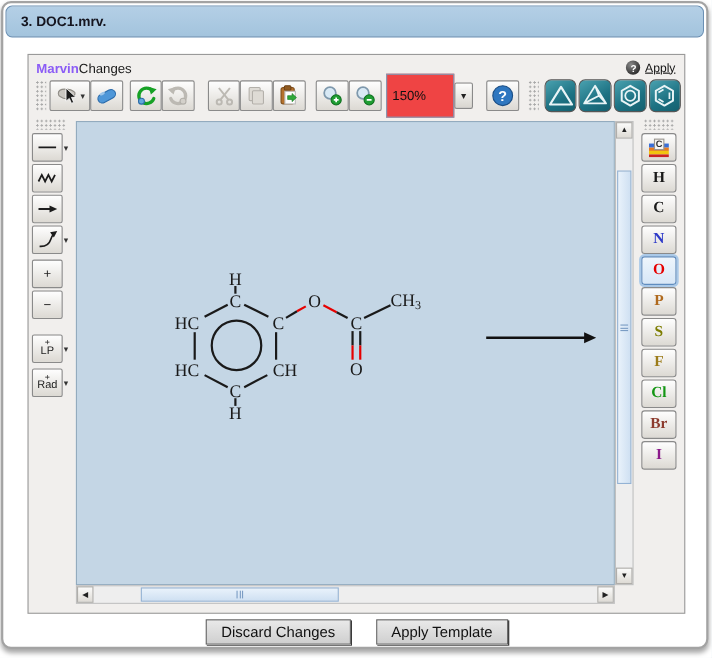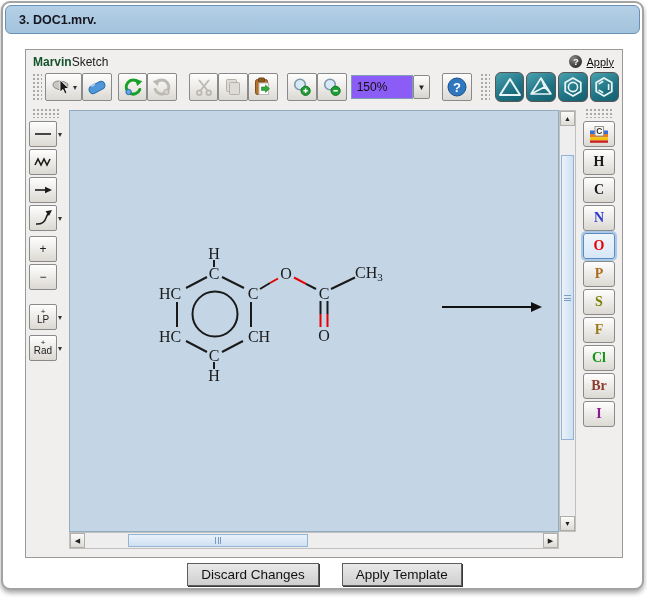--- a/index.html
+++ b/index.html
@@ -10,40 +10,40 @@
            box-shadow:0 3px 5px rgba(0,0,0,.35); }
   
   .titlebar { position:absolute; left:2px; top:2px; width:635px; height:29px;
               background:linear-gradient(#b4cfe6,#a3c4dd); border:1px solid #6a90b4;
               border-radius:6px; display:flex; align-items:center; padding-left:13px;
               font-size:12.5px; font-weight:bold; color:#15151f; }
   
   .applet { position:absolute; left:22px; top:46px; width:598px; height:509px;
             background:#f1efed; border:1px solid #9a9a9a; }
   .applet-header { height:20px; display:flex; align-items:center; padding:3px 8px 0 7px; font-size:12px; }
-  .brand-red { color:#14532d; font-weight:bold; }
+  .brand-red { color:#8b5cf6; font-weight:bold; }
   .brand-black { color:#1a1a1a; }
   .header-right { margin-left:auto; display:flex; align-items:center; gap:4px; }
   .help-link { font-size:11px; color:#111; text-decoration:underline; cursor:pointer; }
   .help-badge { width:13px; height:13px; border-radius:50%;
                 background:radial-gradient(circle at 35% 30%, #8a8a8a, #333 70%);
                 color:#fff; font-size:9px; font-weight:bold; display:flex; align-items:center; justify-content:center; }
   
   .toolbar-row { height:34px; display:flex; align-items:center; padding:0 3px; }
   .grip { background-image:radial-gradient(#a8a8a8 35%, transparent 36%); background-size:4px 4px; }
   .grip-h { width:10px; height:28px; margin:0 3px; }
   .grip-v { width:28px; height:10px; margin:2px auto 2px auto; }
   .tb-btn { width:30px; height:28px; border:1px solid #8a8a8a; border-radius:2px;
             background:linear-gradient(#fefefe,#dcd9d3); display:flex; align-items:center;
             justify-content:center; cursor:pointer; padding:0; }
   .tb-btn.wide { width:38px; }
   .tb-btn.disabled { cursor:default; }
   .caret { font-size:8px; color:#333; margin-left:1px; }
-  .zoom-input { width:62px; height:24px; border:1px solid #7f9db9; font-size:12px;
-                font-family:"Liberation Sans",sans-serif; padding-left:5px; margin-left:4px; color:#111; background:#8b5cf6; }
+  .zoom-input { width:62px; height:40px; border:1px solid #7f9db9; font-size:12px;
+                font-family:"Liberation Sans",sans-serif; padding-left:5px; margin-left:4px; color:#111; background:#ef4444; }
   .zoom-caret-btn { width:18px; height:24px; border:1px solid #8a8a8a; border-radius:2px;
                     background:linear-gradient(#fdfdfc,#d8d5cf); font-size:8px; color:#222; cursor:pointer; }
   .teal-btn { width:30px; height:30px; border:1px solid #565656; border-radius:6px;
               background:linear-gradient(150deg,#4aa2b0 0%, #1d7182 60%, #14606f 100%);
               display:flex; align-items:center; justify-content:center; cursor:pointer; padding:0; margin-left:2px; }
   .sp6 { width:6px; } .sp10 { width:10px; } .sp12 { width:12px; }
   
   .main-row { display:flex; align-items:flex-start; }
   .left-col { width:43px; padding-top:2px; display:flex; flex-direction:column; align-items:flex-start; }
   .side-btn-wrap { display:flex; align-items:center; margin:1px 0 1px 3px; }
@@ -102,21 +102,21 @@
   <div class="frame">
 
     <div class="titlebar">
       <span>3. DOC1.mrv.</span>
     </div>
 
     <div class="applet">
 
       <div class="applet-header">
         <span class="brand-red">Marvin</span>
-        <span class="brand-black">Sketch</span>
+        <span class="brand-black">Changes</span>
         <span class="header-right">
           <span class="help-badge">?</span>
           <span class="help-link">Apply</span>
         </span>
       </div>
 
       <div class="toolbar-row">
         <span class="grip grip-h"></span>
 
         <button class="tb-btn wide">

